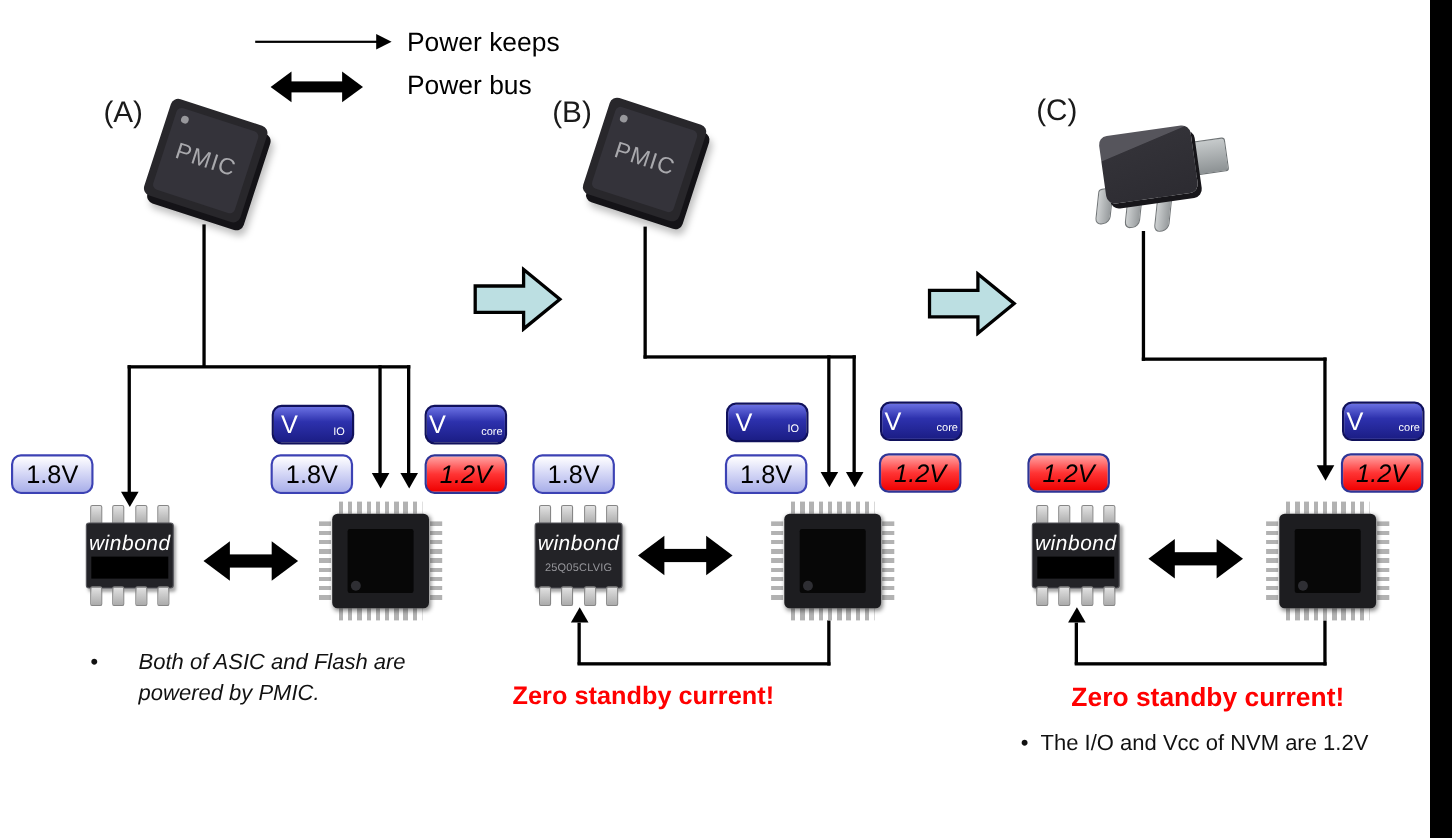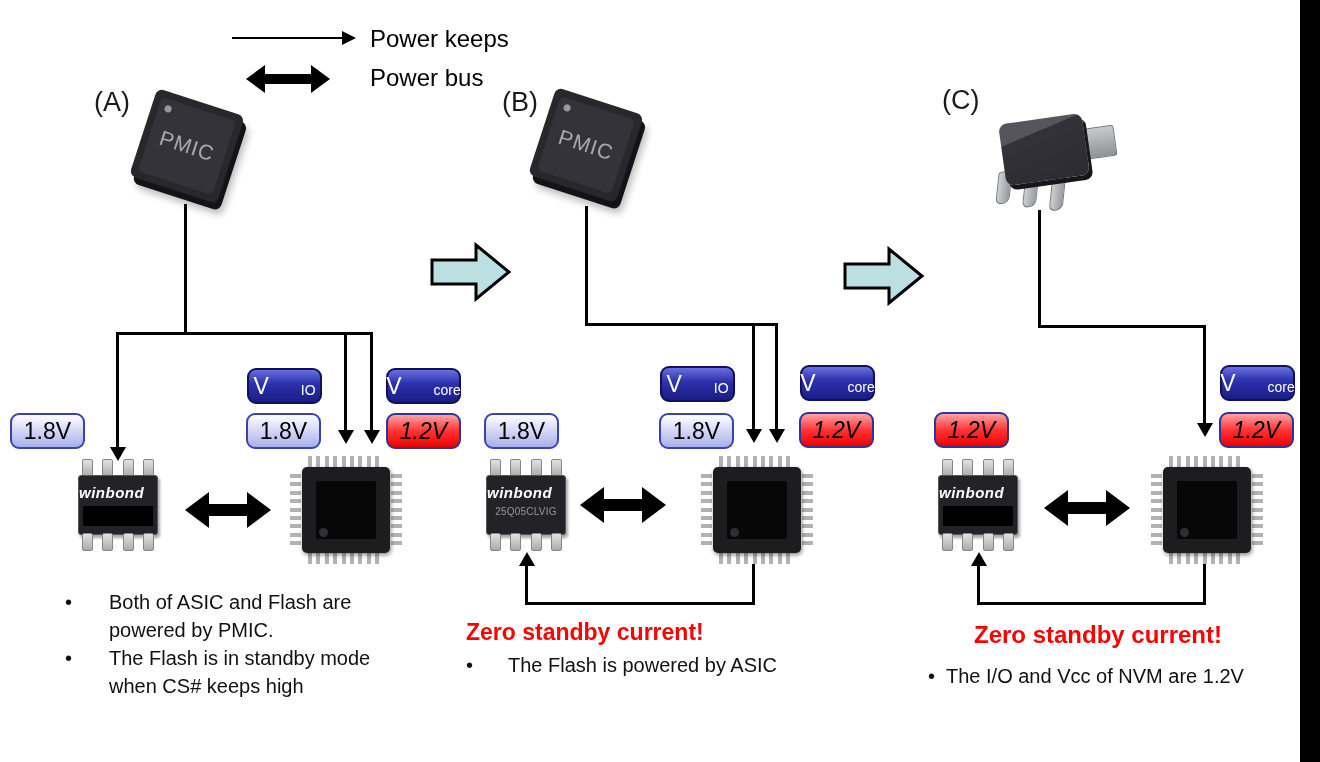--- a/index.html
+++ b/index.html
@@ -40,43 +40,43 @@
 
   
   .badge { position:absolute; width:75px; height:36px; border-radius:9px;
     display:flex; align-items:center; justify-content:center; font-size:23px; }
   .badge.navy { background:linear-gradient(180deg,#6a70e2 0%,#2d31ad 42%,#1b1d85 100%);
     border:2px solid #10115c; color:#fff; }
   .badge.lav { background:linear-gradient(180deg,#ffffff 0%,#d8daf7 45%,#a9afe9 100%);
     border:2px solid #3c42b4; color:#000; }
   .badge.red { background:linear-gradient(180deg,#ffa3a3 0%,#ff3434 50%,#ef0000 100%);
     border:2px solid #2e3596; color:#000;font-style:italic; }
-  .badge .vsub { font-size:14px; align-self:flex-end; margin-bottom:4px;margin-left:32px; }
+  .badge .vsub { font-size:10px; align-self:flex-end; margin-bottom:4px;margin-left:32px; }
 
   
   .pmic { position:absolute; width:92px; height:92px; transform:rotate(18deg);
     background:#28272b; border-radius:7px;
     box-shadow:5px 6px 0 #141317, 9px 10px 7px rgba(0,0,0,0.25);
     display:flex; align-items:center; justify-content:center; }
   .pmic-die { position:absolute; left:7px; top:7px; right:7px; bottom:7px; background:#34333a; border-radius:5px; }
   .pmic-dot { position:absolute; left:13px; top:13px; width:7px; height:7px; border-radius:50%; background:#98989c; }
   .pmic-label { position:relative; color:#a9a9ad; font-size:21px; letter-spacing:1px; }
 
   
   .flash { position:absolute; width:80px; height:92px; }
   .pins-row { position:absolute; left:4px; right:4px; display:flex; justify-content:space-between; }
   .pins-row.top { top:0; height:18px; }
   .pins-row.bot { bottom:0; height:18px; }
   .pin { width:11px; height:100%; background:linear-gradient(180deg,#e2e2e2,#ababab);
     border:1px solid #868686; border-radius:2px; }
   .flash-body { position:absolute; left:0; right:0; top:16px; bottom:16px;
     background:#232327; border:1px solid #55555a; border-radius:3px;
     box-shadow:2px 3px 3px rgba(0,0,0,0.35); }
-  .flash-brand { margin-top:8px; color:#fff; font-style:italic;
-    font-weight:bold; font-size:15px; letter-spacing:0.5px; }
+  .flash-brand { margin-top:8px; text-align:center; color:#fff; font-style:italic;
+    font-weight:normal; font-size:19px; letter-spacing:0.5px; }
   .flash-band { position:absolute; left:4px; right:4px; bottom:8px; height:20px; background:#000; }
   .flash-part { text-align:center; color:#96969b; font-size:10px; margin-top:5px; letter-spacing:0.2px; }
 
   
   .asic { position:absolute; width:112px; height:108px; }
   .asic .pins-h { position:absolute; left:18px; right:18px; height:11px;
     background:repeating-linear-gradient(90deg,#b2b2b2 0 4px,transparent 4px 8.4px); }
   .asic .pins-h.t { top:0; } .asic .pins-h.b { bottom:0; }
   .asic .pins-v { position:absolute; top:18px; bottom:18px; width:11px;
     background:repeating-linear-gradient(180deg,#b2b2b2 0 4px,transparent 4px 8.4px); }
@@ -193,23 +193,22 @@
     <div class="pins-h t"></div>
     <div class="pins-h b"></div>
     <div class="pins-v l"></div>
     <div class="pins-v r"></div>
     <div class="asic-body">
       <div class="asic-die"></div>
       <div class="asic-dot"></div>
     </div>
   </div>
 
-  <div class="notes wide-indent" style="left:49px; top:588px; width:332px;">
+  <div class="notes wide-indent" style="left:66px; top:588px; width:332px;font-style:italic;">
     <div class="bullet" data-bind="sections.a.bullet_1">Both of ASIC and Flash are powered by PMIC.</div>
-    <div class="bullet" data-bind="sections.a.bullet_2">The Flash is in standby mode when CS# keeps high</div>
   </div>
 
   <div class="sec-label" style="left:502px; top:87px;" data-bind="sections.b.label">(B)</div>
 
   <div class="pmic" style="left:540px; top:99px;">
     <div class="pmic-die"></div>
     <div class="pmic-dot"></div>
     <div class="pmic-label" data-bind="sections.b.pmic_label">PMIC</div>
   </div>
 
@@ -274,21 +273,20 @@
     <div class="pins-v l"></div>
     <div class="pins-v r"></div>
     <div class="asic-body">
       <div class="asic-die"></div>
       <div class="asic-dot"></div>
     </div>
   </div>
 
   <div class="notes" style="left:466px; top:617px; width:362px;">
     <div class="hl hl-line" data-bind="sections.b.highlight">Zero standby current!</div>
-    <div class="bullet" data-bind="sections.b.bullet_1">The Flash is powered by ASIC</div>
   </div>
 
   <div class="sec-label" style="left:942px; top:85px;" data-bind="sections.c.label">(C)</div>
 
   <div class="ldo" style="left:990px; top:112px;">
     <div class="ldo-leg l1"></div>
     <div class="ldo-leg l2"></div>
     <div class="ldo-leg l3"></div>
     <div class="ldo-tab"></div>
     <div class="ldo-body"></div>

